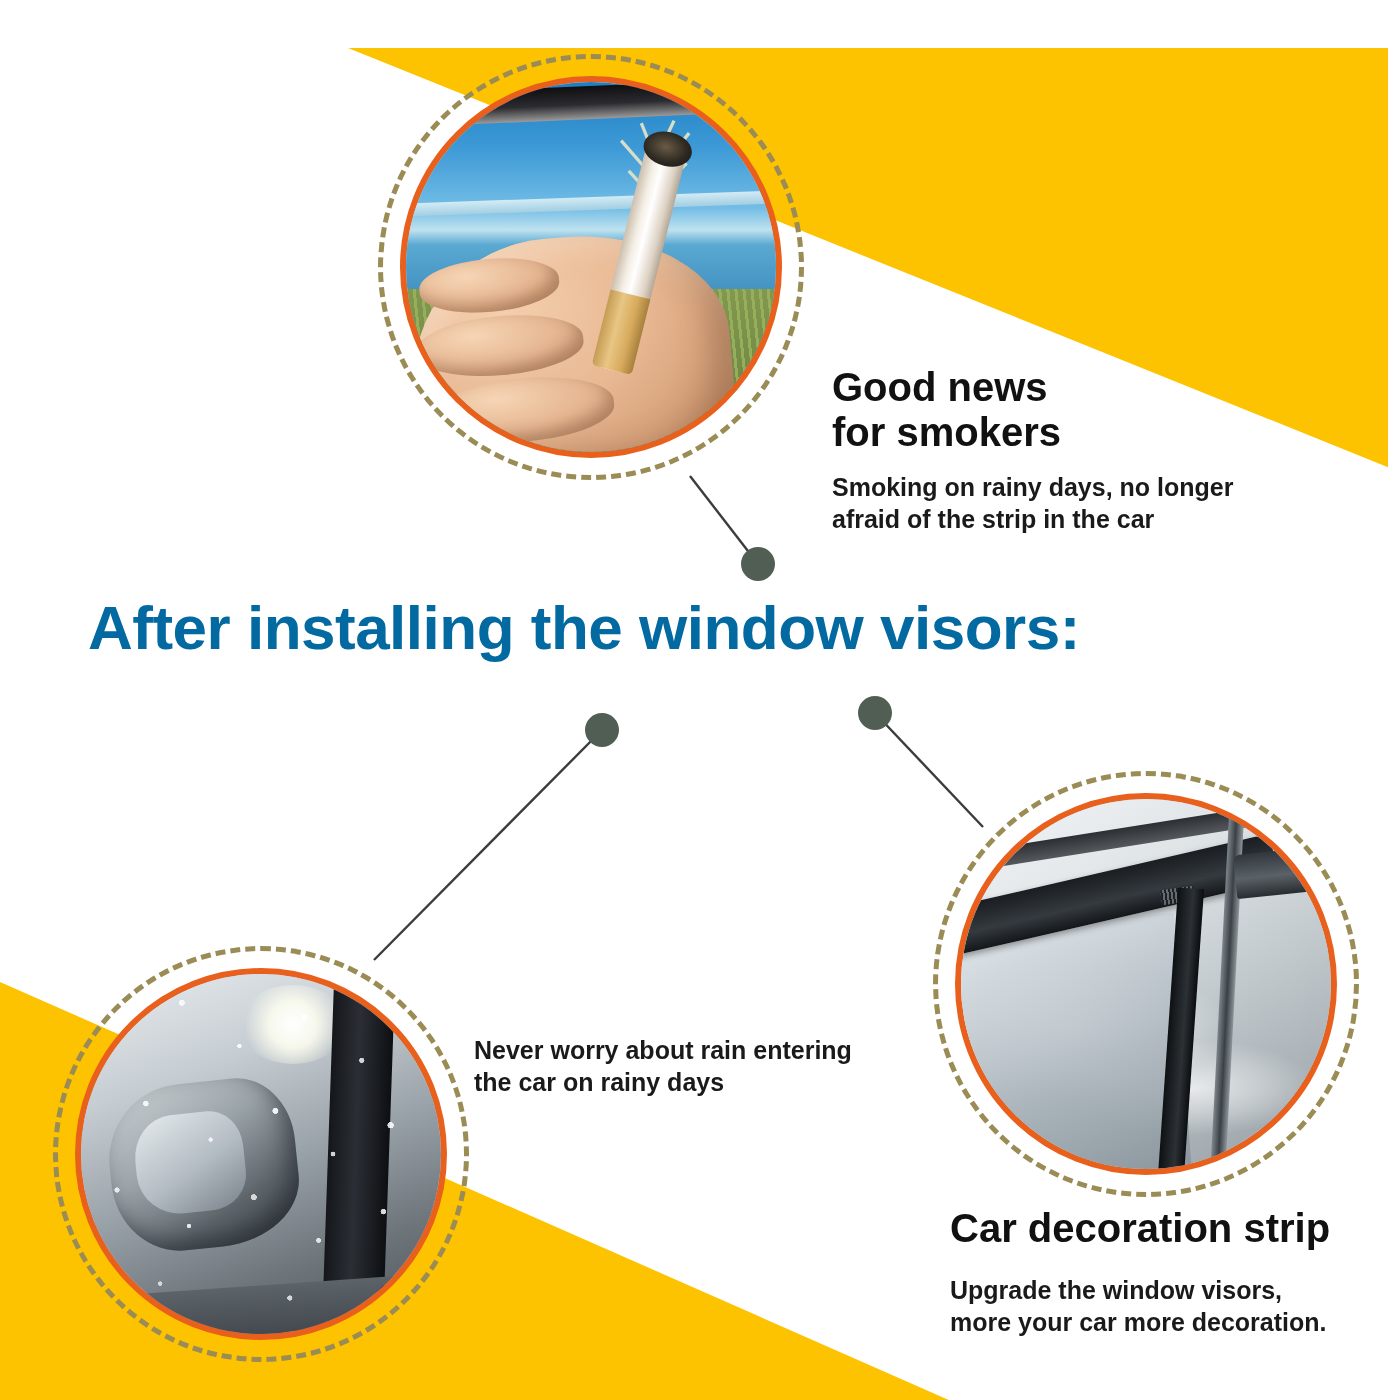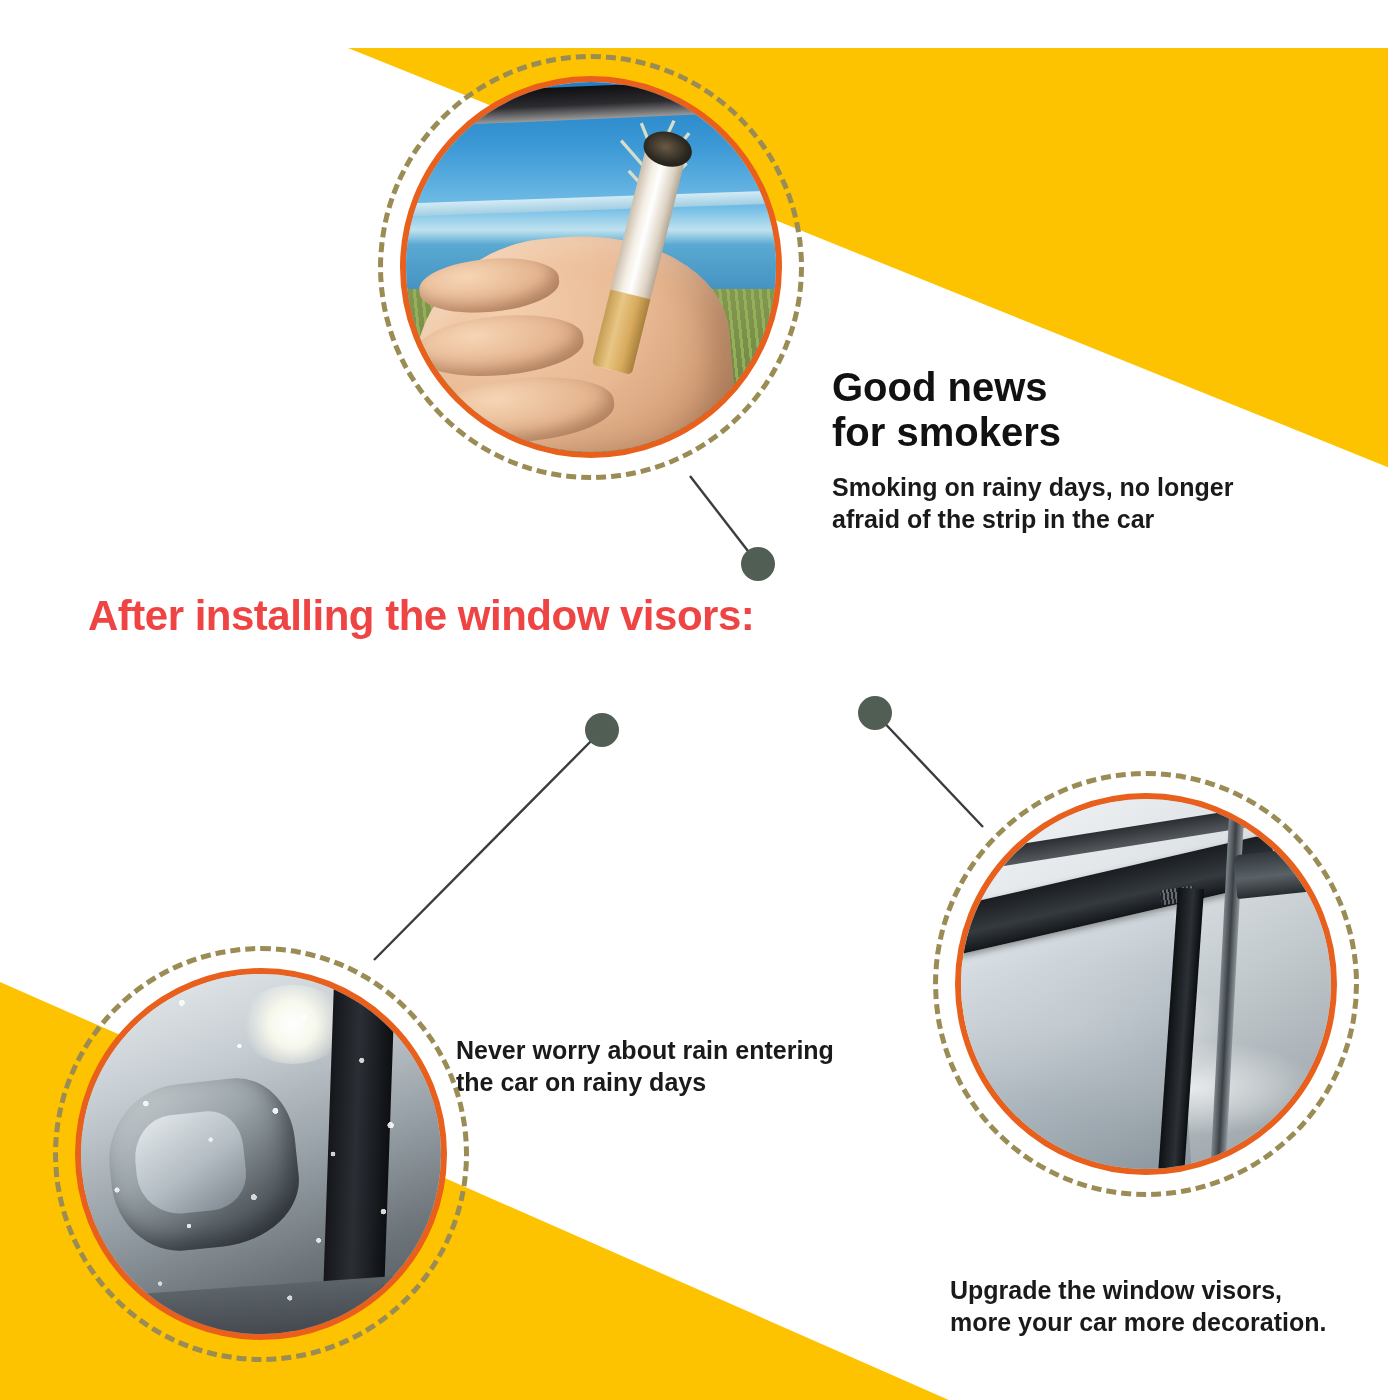--- a/index.html
+++ b/index.html
@@ -284,23 +284,23 @@
     transform: rotate(-8deg);
     opacity: .9;
   }
 
   
   .headline-main {
     position: absolute;
     left: 88px;
     top: 544px;
     width: 1240px;
-    font-size: 42px;
+    font-size: 62px;
     font-weight: bold;
-    color: #ef4444;
+    color: #0369a1;
     letter-spacing: -0.5px;
     white-space: nowrap;
   }
   .feature-title {
     position: absolute;
     font-size: 40px;
     font-weight: bold;
     color: #111111;
     line-height: 1.12;
     white-space: pre-line;
@@ -311,21 +311,21 @@
     font-weight: bold;
     color: #1a1a1a;
     line-height: 1.28;
     white-space: pre-line;
   }
 
   #title-smokers   { left: 832px; top: 317px; }
   #sub-smokers     { left: 832px; top: 423px; }
 
   #title-rainwater { left: 475px; top: 896px; }
-  #sub-rainwater   { left: 456px; top: 986px; }
+  #sub-rainwater   { left: 474px; top: 986px; }
 
   #title-decor     { left: 950px; top: 1158px; }
   #sub-decor       { left: 950px; top: 1226px; }
 </style>
 </head>
 <body>
 
 <div id="infographic">
 
   <div class="wedge" id="wedge-top-right"></div>
@@ -397,16 +397,17 @@
       <div class="car-glass"></div>
       <div class="car-roofline"></div>
       <div class="car-visor"></div>
       <div class="car-badge"></div>
       <div class="car-bpillar"></div>
       <div class="car-door-edge"></div>
       <div class="car-handle"></div>
     </div>
   </div>
 
+  <div class="feature-title" id="title-decor">Car decoration strip</div>
   <div class="feature-sub" id="sub-decor">Upgrade the window visors,
 more your car more decoration.</div>
 
 </div>
 
 </body></html>

